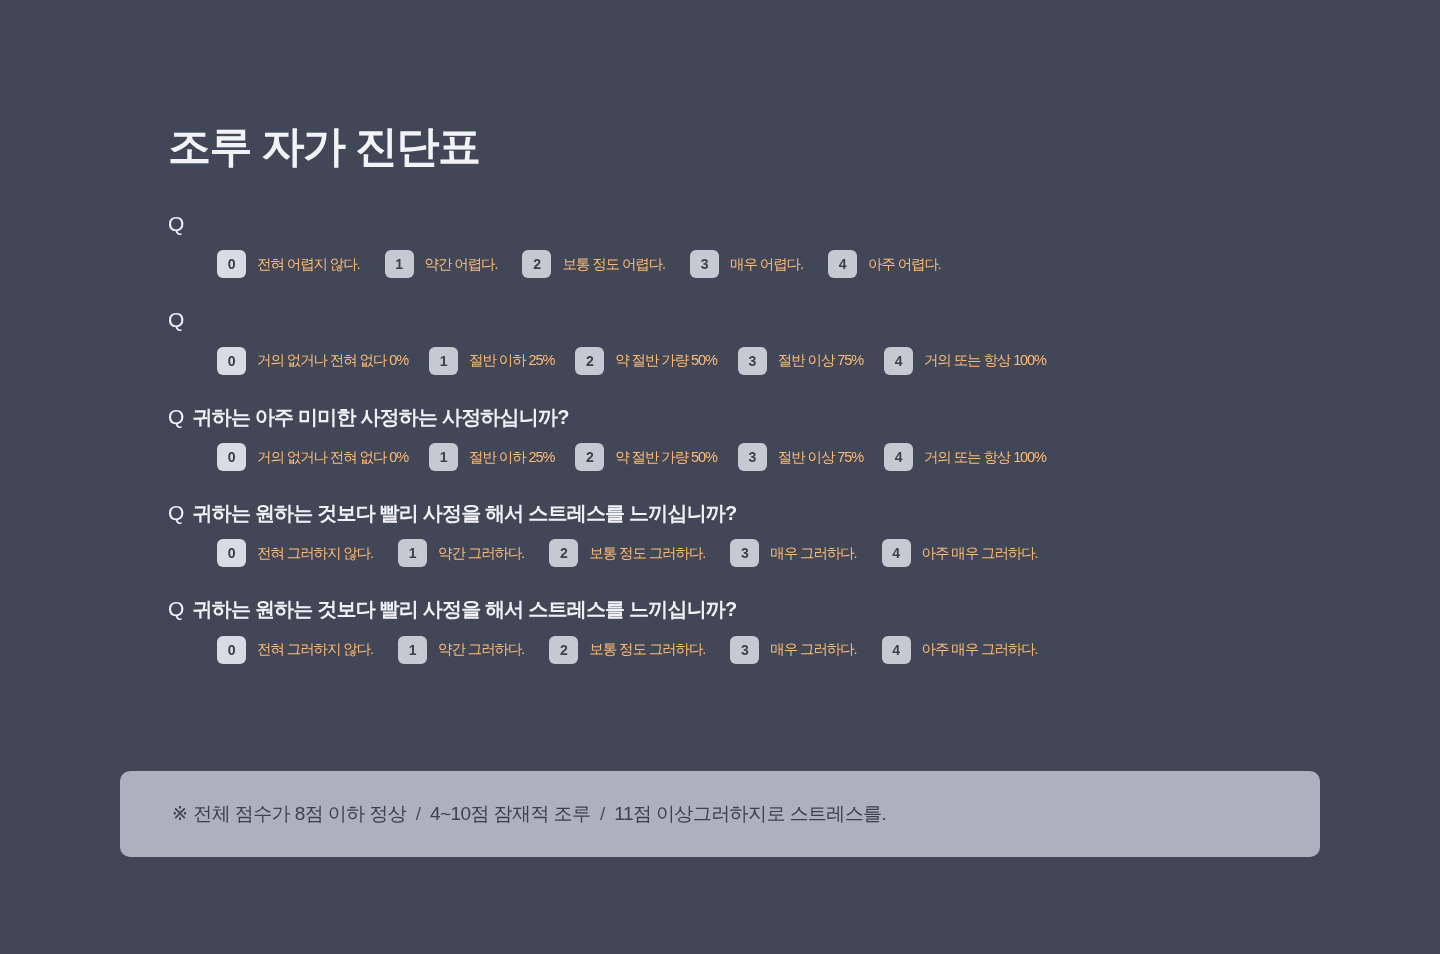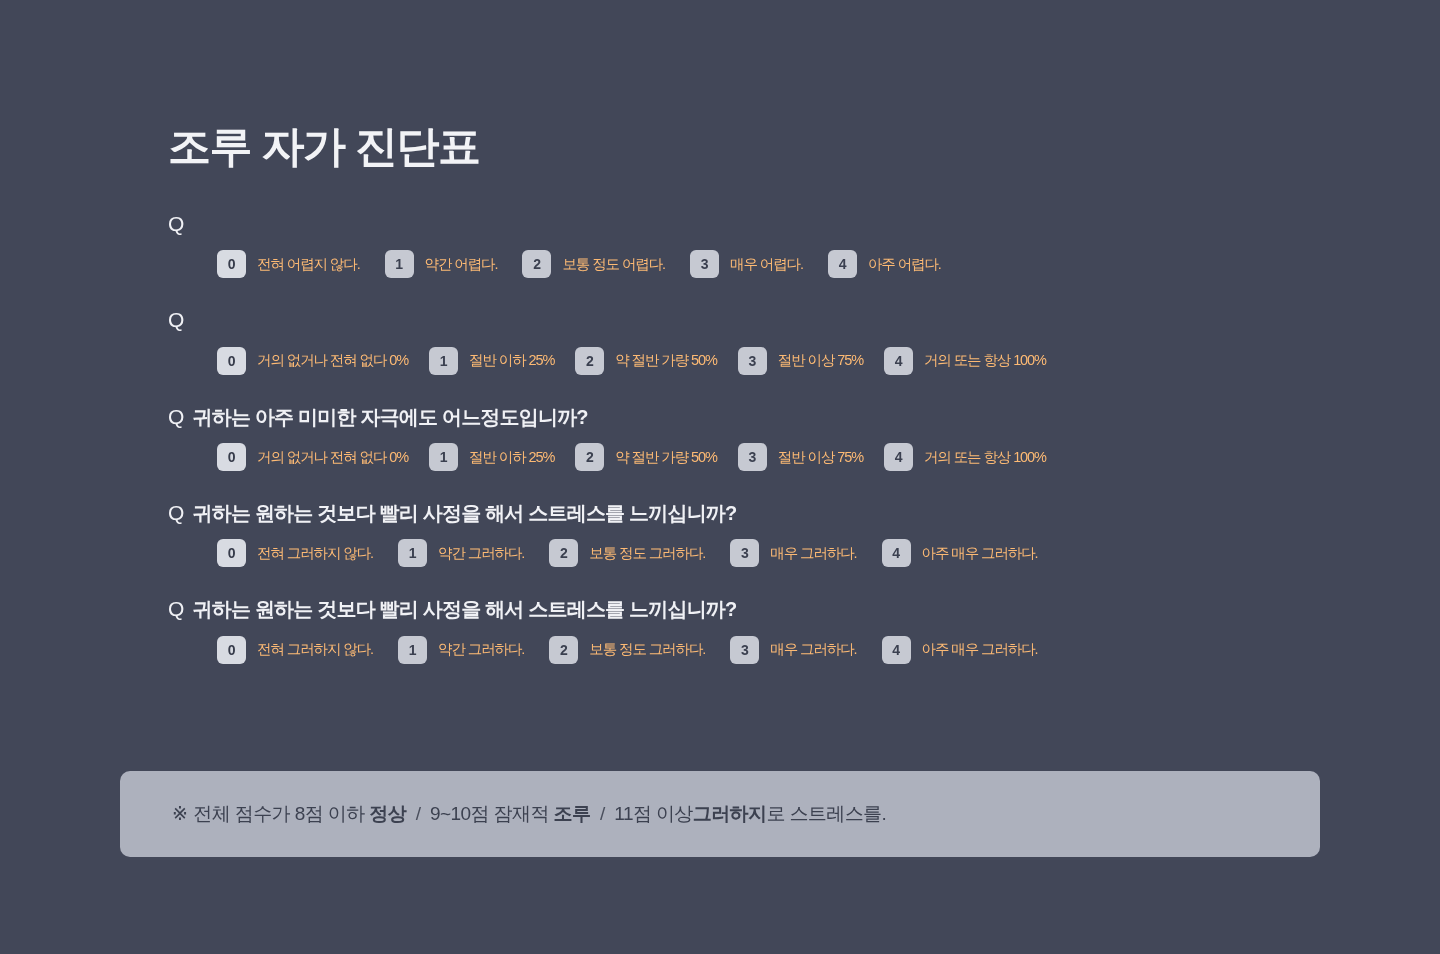--- a/index.html
+++ b/index.html
@@ -129,21 +129,21 @@
     padding-left: 52px;
   }
   .note-text {
     font-size: 19px;
     letter-spacing: -0.6px;
     color: #3c4150;
     line-height: 1.3;
     white-space: nowrap;
   }
   .note-text .sym { margin-right: 6px; }
-  .note-text b { font-weight: 700; margin-top: 12px; }
+  .note-text b { font-weight: 400; margin-top: 12px; }
   .note-text .sep { margin: 0 5px; color: #4a4f5d; }
 </style>
 </head>
 <body style="background: rgb(66, 71, 88);">
 
 <div class="page">
 
   <h1 class="title" style="color: rgb(242, 243, 246);">조루 자가 진단표</h1>
 
   <div class="questions">
@@ -197,21 +197,21 @@
           </div>
           <div class="option">
             <span class="badge">4</span>
             <span class="opt-label">거의 또는 항상 100%</span>
           </div>
         </div>
       </div>
       <div class="qblock">
         <div class="qtext">
           <span class="q-marker">Q</span>
-          <span>귀하는 아주 미미한 자극에도 어느정도입니까?</span>
+          <span>귀하는 아주 미미한 사정하는 사정하십니까?</span>
         </div>
         <div class="options wide">
           <div class="option">
             <span class="badge zero">0</span>
             <span class="opt-label">거의 없거나 전혀 없다 0%</span>
           </div>
           <div class="option">
             <span class="badge">1</span>
             <span class="opt-label">절반 이하 25%</span>
           </div>
@@ -285,20 +285,20 @@
           </div>
         </div>
       </div>
     </div>
 
   <div class="note" style="background: rgb(173, 177, 189);">
     <div class="note-text" style="color: rgb(60, 65, 80);">
       <span class="sym">※</span><span>전체 점수가 8점 이하</span>
       <b>정상</b>
       <span class="sep">/</span>
-      <span>9~10점 잠재적</span>
+      <span>4~10점 잠재적</span>
       <b>조루</b>
       <span class="sep">/</span>
       <span>11점 이상</span><b>그러하지</b><span>로 스트레스를.</span>
     </div>
   </div>
 
 </div>
 
 </body></html>

